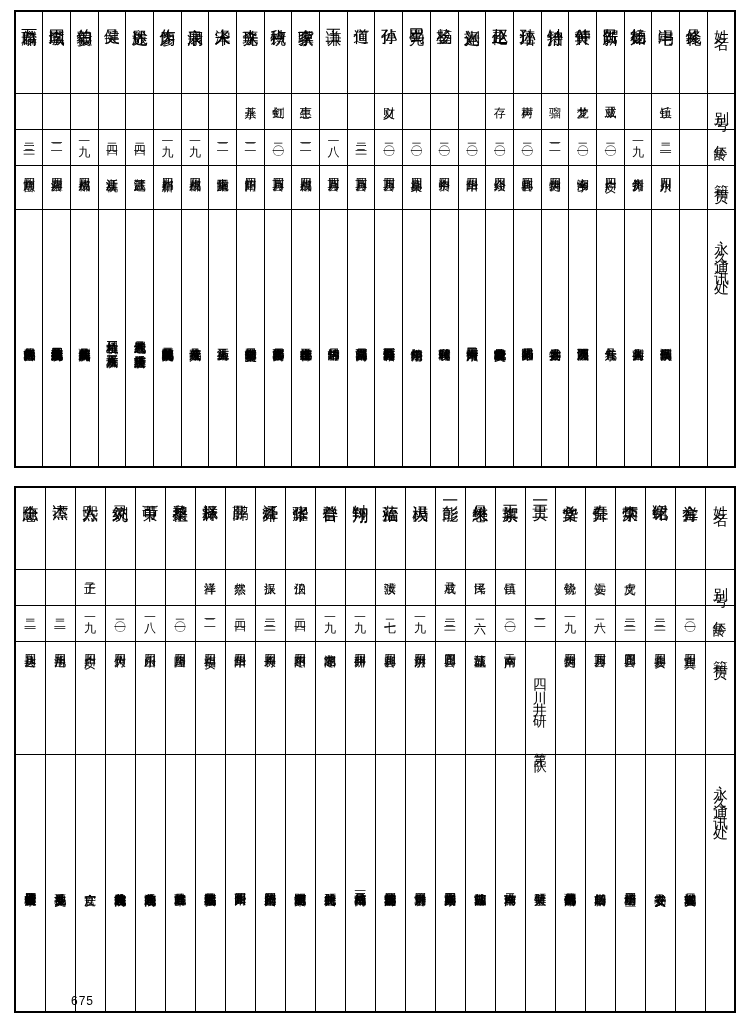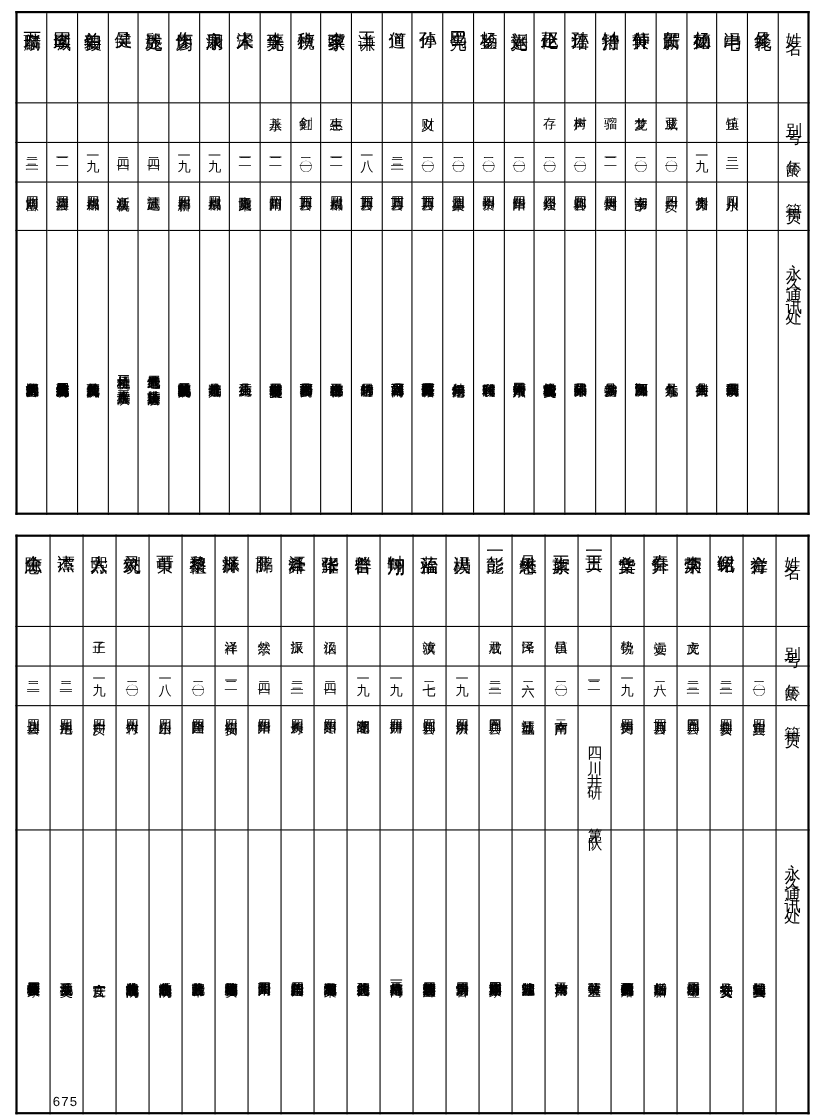--- a/index.html
+++ b/index.html
@@ -99,21 +99,21 @@
   .team .v {
     font-size: 14px;
     letter-spacing: 12px;
     padding-top: 26px;
   }
 
   .gap { height: 18px; }
 
   .folio {
     position: absolute;
-    left: 48px;
+    left: 71px;
     bottom: 10px;
     font-size: 12px;
     font-family: "Liberation Sans", sans-serif;
     letter-spacing: 1px;
   }
 </style>
 </head>
 <body>
 
 <div class="page">

